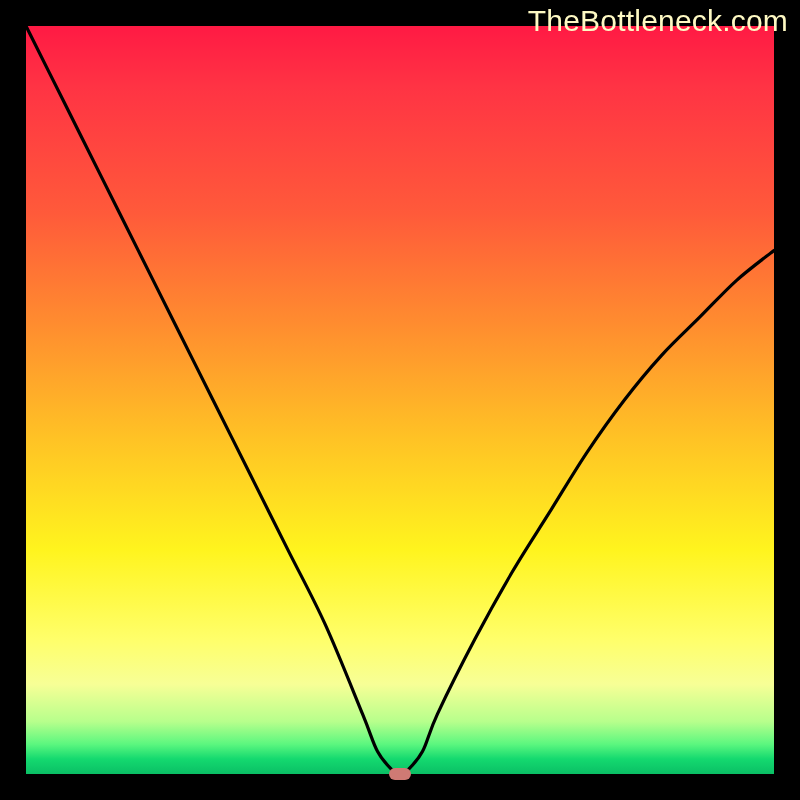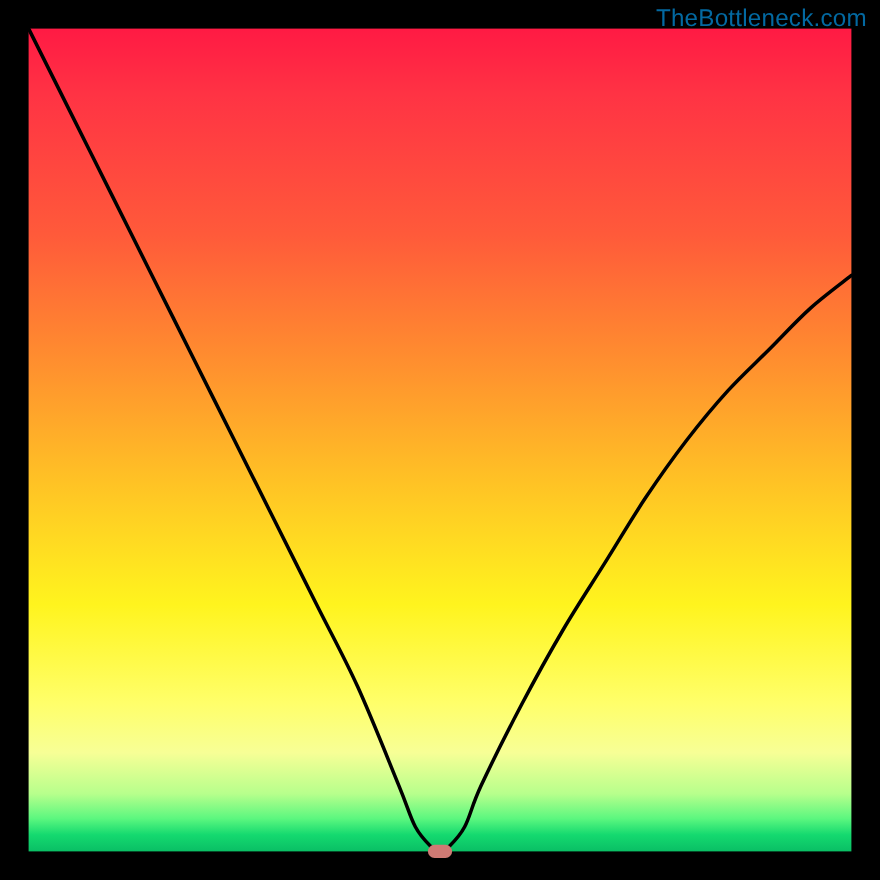--- a/index.html
+++ b/index.html
@@ -36,22 +36,22 @@
       #b7ff8c 93%,
       #5cf77f 96%,
       #14d96f 98%,
       #0abf65 100%
     );
   }
   .watermark {
     position: absolute;
     top: 4px;
     right: 12px;
-    color: #0369a1;
-    font-size: 22px;
+    color: #fef9c3;
+    font-size: 30px;
     font-weight: 500;
     letter-spacing: 0.2px;
     user-select: none;
   }
   svg.curve {
     position: absolute;
     left: 0;
     top: 0;
     width: 748px;
     height: 748px;

